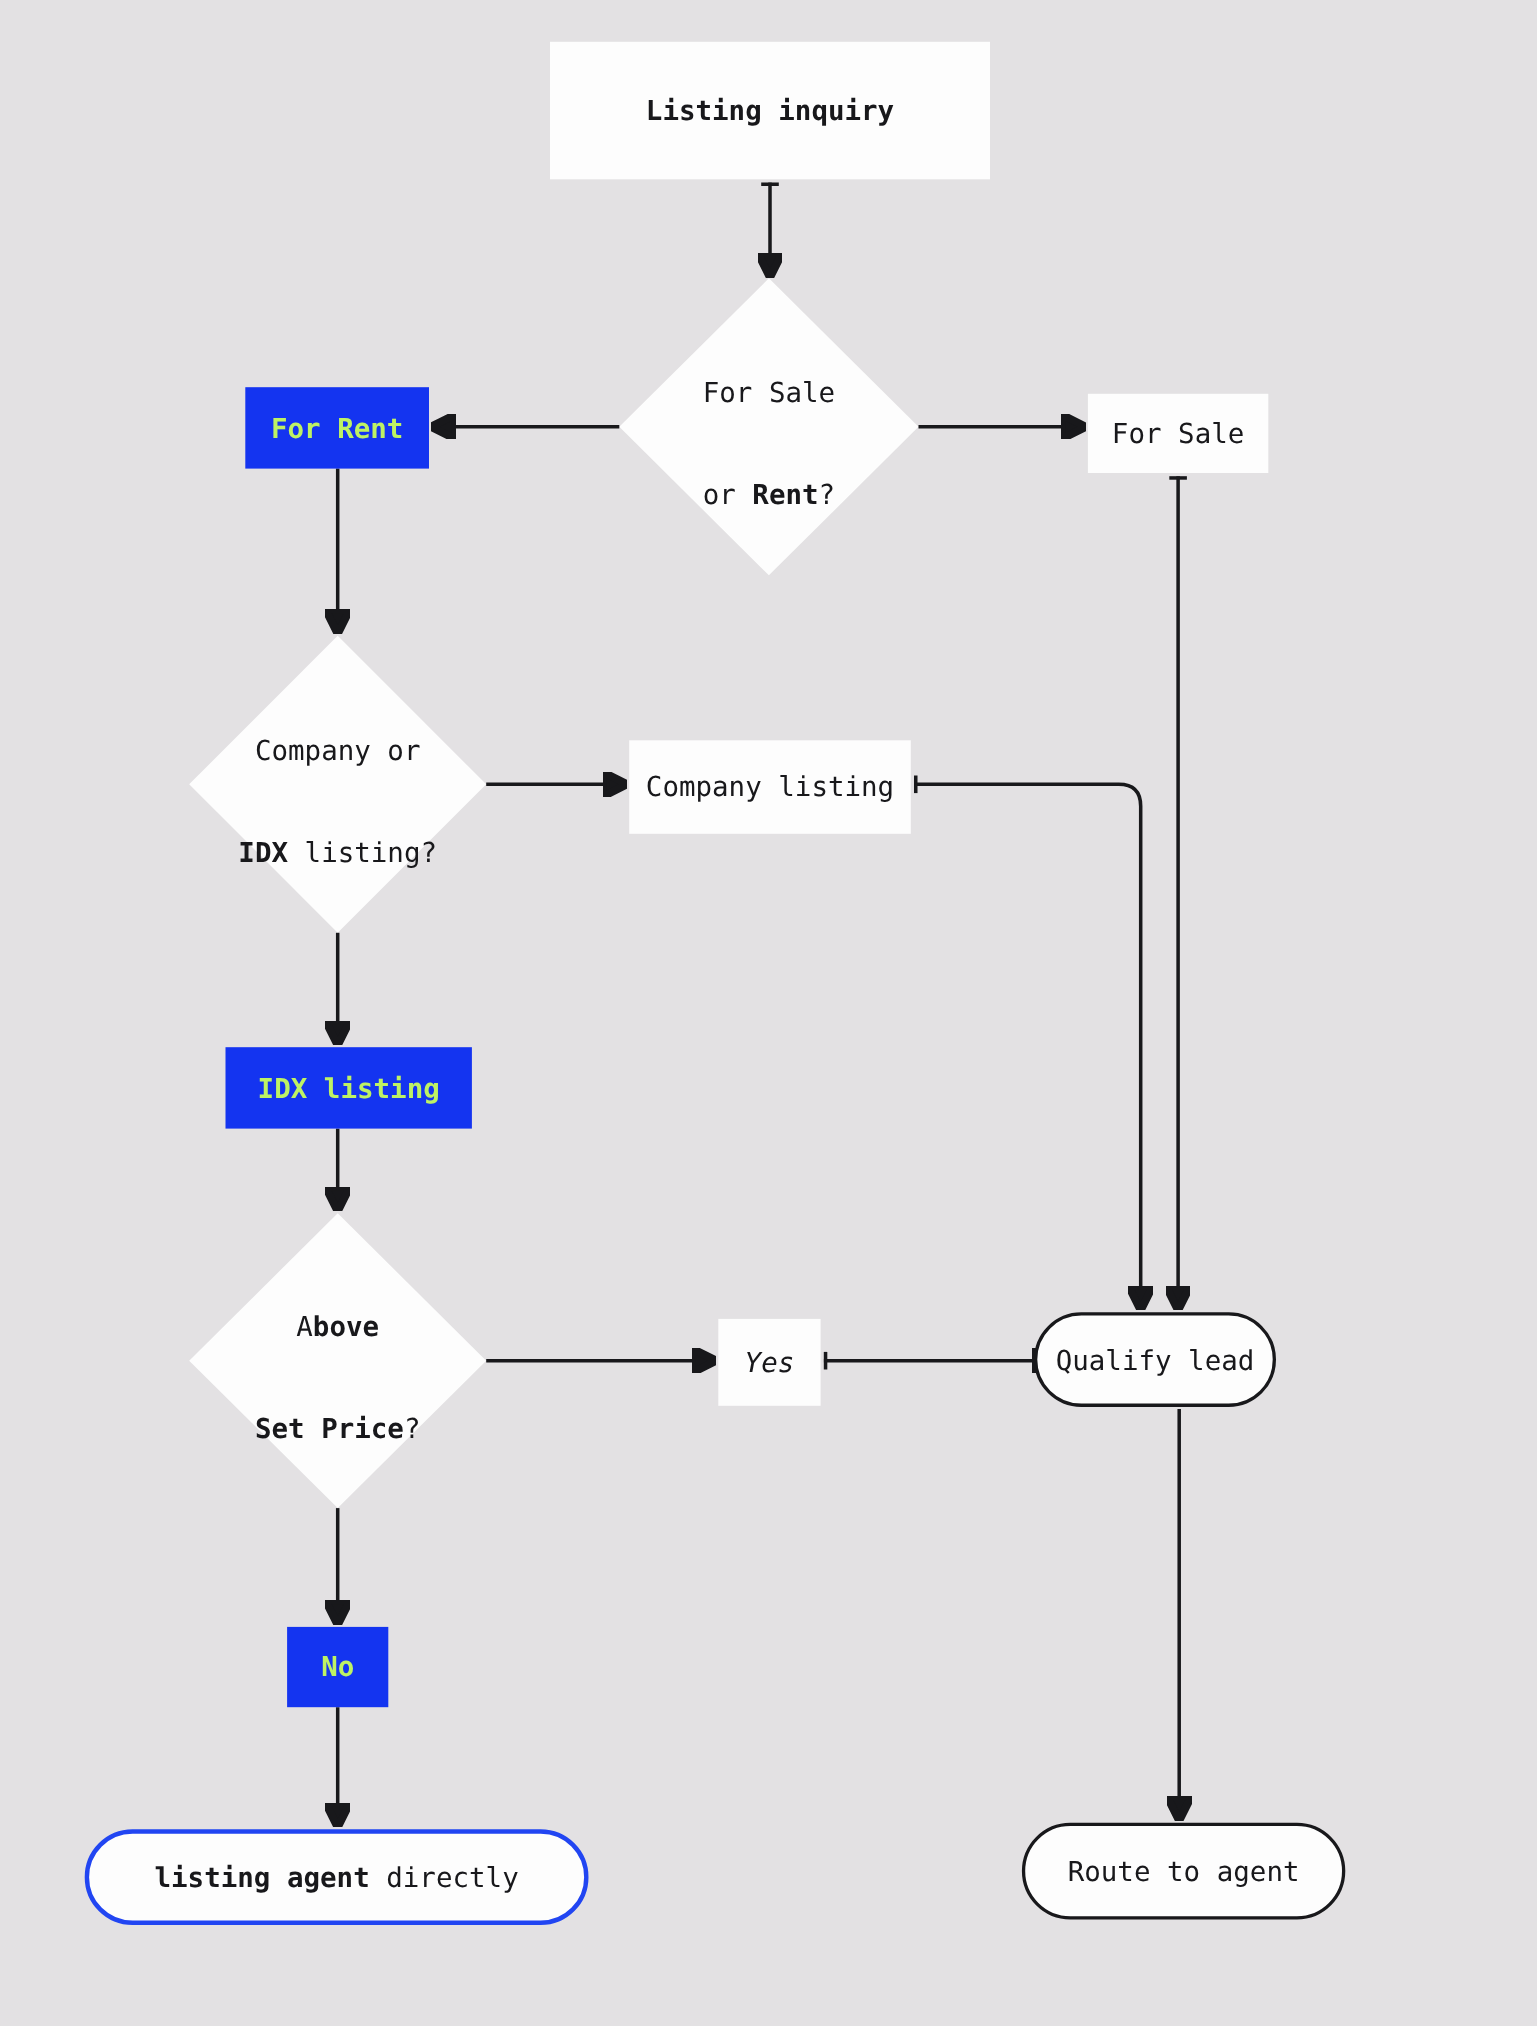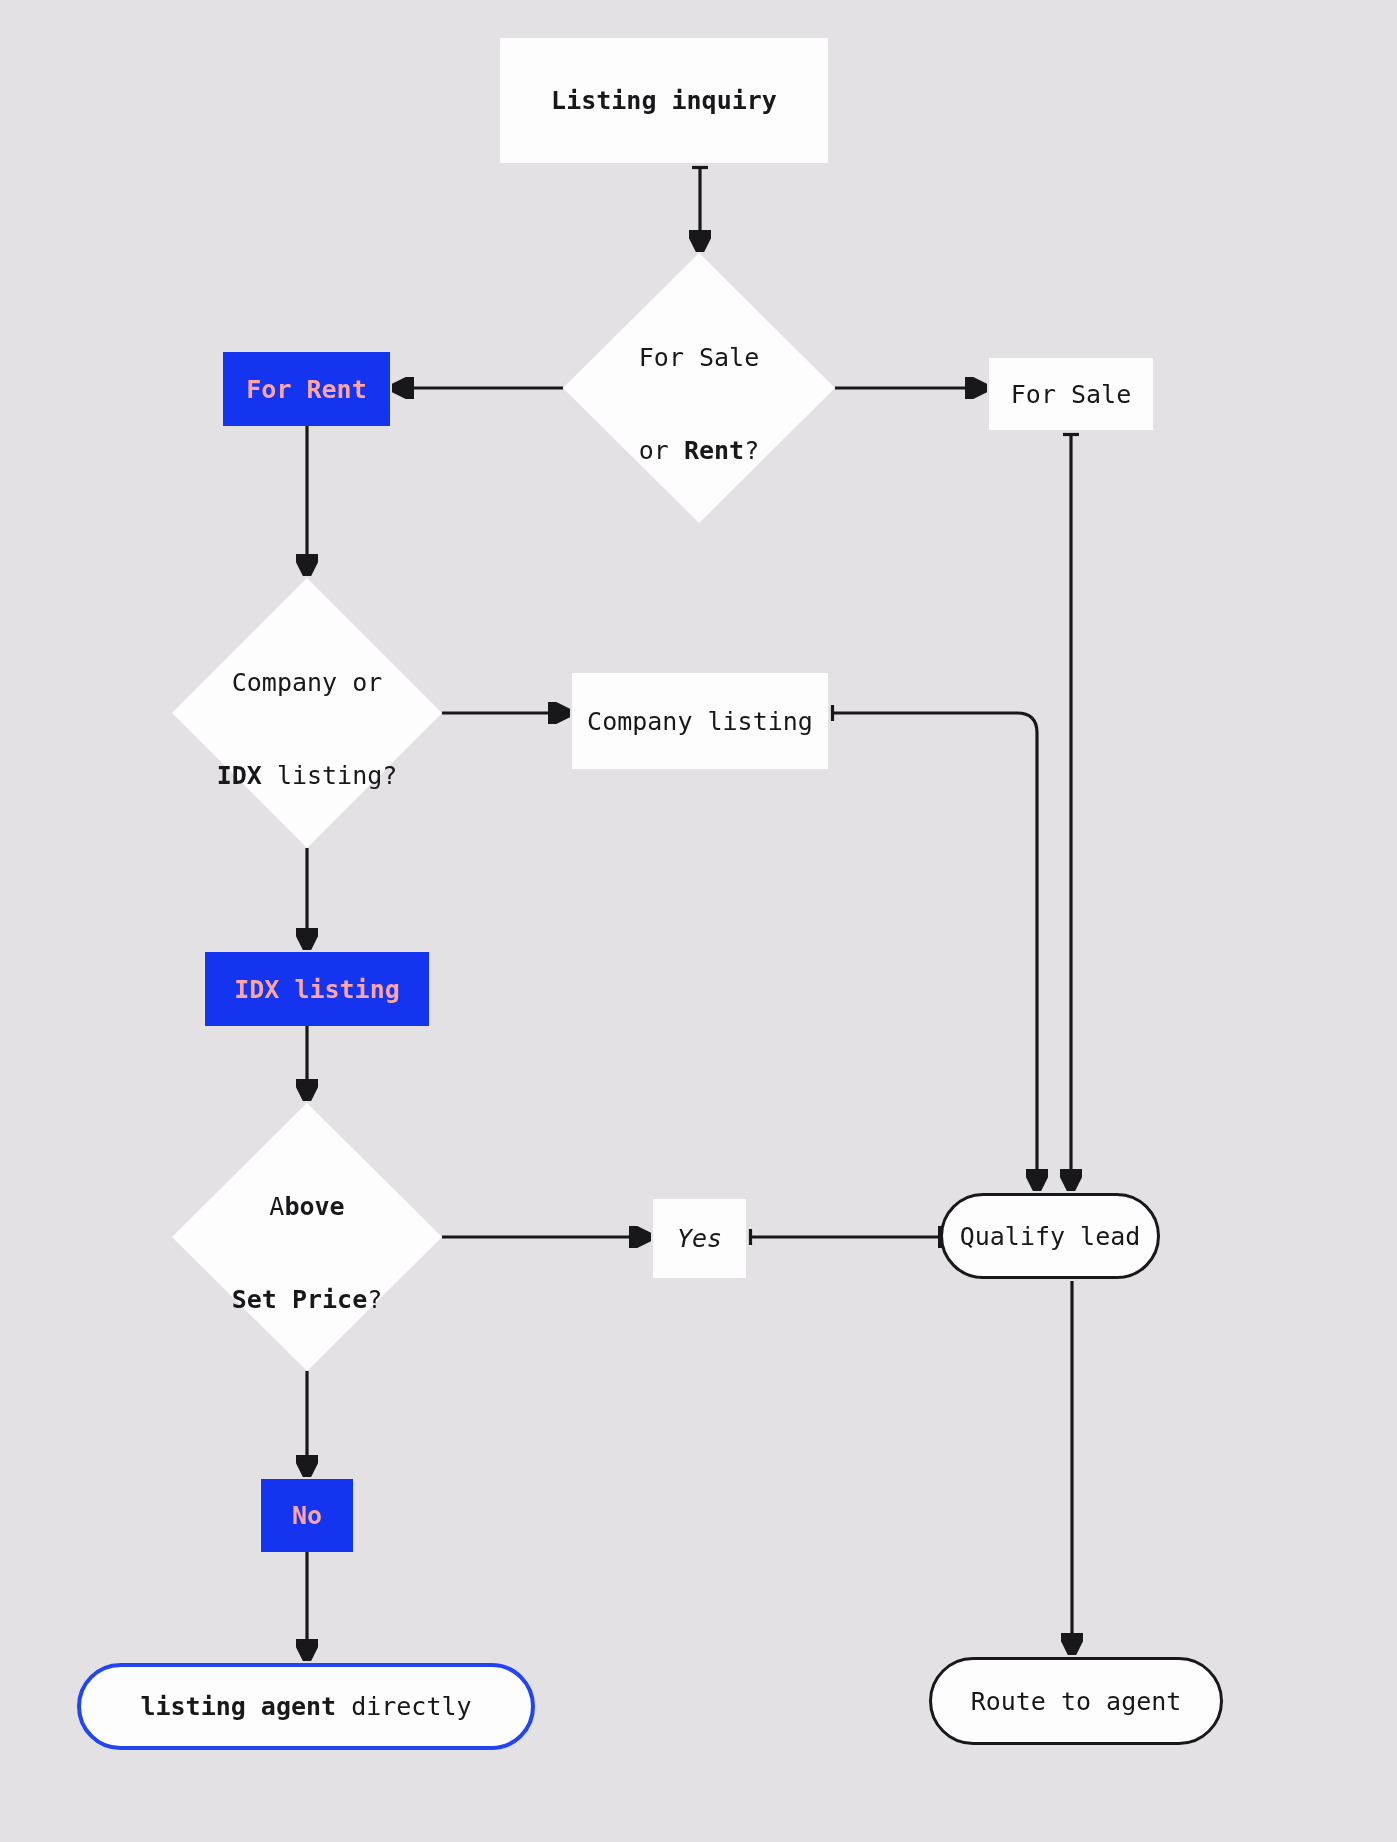--- a/index.html
+++ b/index.html
@@ -25,21 +25,21 @@
     flex-direction:column;
     align-items:center;
     justify-content:center;
     font-size:25px;
     line-height:31px;
     text-align:center;
     z-index:2;
     white-space:pre;
   }
   .box{background:var(--node-fill);}
-  .blue{background:var(--accent-blue);color:#fca5a5;font-weight:700;}
+  .blue{background:var(--accent-blue);color:#bef264;font-weight:700;}
   .pill{
     background:var(--node-fill);
     border:3px solid var(--line);
     border-radius:48px;
   }
   .pill-blue{
     background:var(--node-fill);
     border:4px solid var(--accent-blue-border);
     border-radius:48px;
   }
@@ -93,33 +93,33 @@
   <path d="M1071 433 V1170" marker-end="url(#arrowhead)"></path>
   <line x1="1063" y1="434.5" x2="1079" y2="434.5"></line>
 
   <path d="M831 713 H1017 Q1037 713 1037 733 V1170" marker-end="url(#arrowhead)"></path>
   <line x1="832.5" y1="705" x2="832.5" y2="721"></line>
 
   <path d="M307 1552 V1640" marker-end="url(#arrowhead)"></path>
   <path d="M1072 1281 V1634" marker-end="url(#arrowhead)"></path>
 </svg>
 
-<div class="node box" style="left:500px;top:38px;width:328px;height:125px;text-align:center;">
+<div class="node box" style="left:500px;top:38px;width:400px;height:125px;text-align:center;">
   <span class="b">Listing inquiry</span>
 </div>
 
 <div class="node blue" style="left:223px;top:352px;width:167px;height:74px;">
   <span>For Rent</span>
 </div>
 
 <div class="node box" style="left:989px;top:358px;width:164px;height:72px;">
   <span>For Sale</span>
 </div>
 
-<div class="node box" style="left:572px;top:673px;width:256px;height:96px;">
+<div class="node box" style="left:572px;top:673px;width:256px;height:85px;">
   <span>Company listing</span>
 </div>
 
 <div class="node blue" style="left:205px;top:952px;width:224px;height:74px;">
   <span>IDX listing</span>
 </div>
 
 <div class="node box" style="left:653px;top:1199px;width:93px;height:79px;font-style:italic;">
   <span>Yes</span>
 </div>

